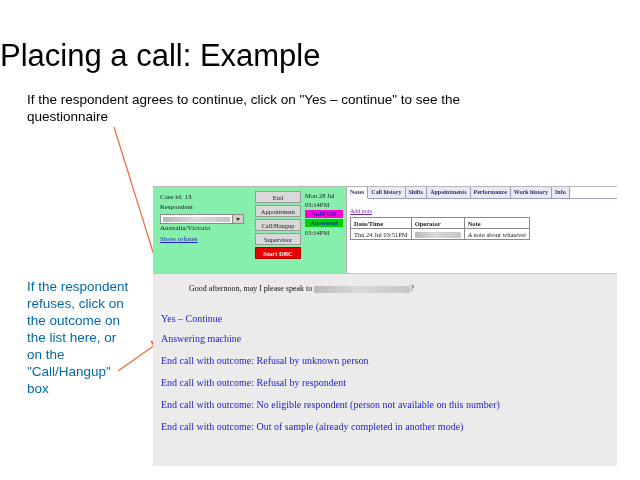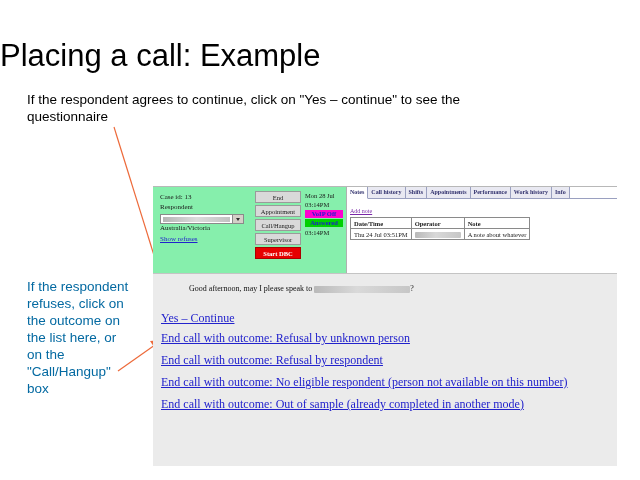--- a/index.html
+++ b/index.html
@@ -270,24 +270,23 @@
     margin-left: 28px;
   }
   .script-text .redact { width: 96px; height: 7px; }
   .outcome-list {
     position: absolute;
     left: 8px;
     top: 40px;
   }
   .outcome-link {
     display: block;
-    font-size: 12px;
+    font-size: 10px;
     line-height: 9px;
     color: #2222cc;
-    text-decoration: underline;
     margin-bottom: 11px;
     white-space: nowrap;
   }
   .outcome-link.spaced { margin-bottom: 13px; }
 </style>
 </head>
 <body>
 
 <div class="slide-title">Placing a call: Example</div>
 
@@ -369,19 +368,20 @@
 
   <div class="app-body">
     <div class="script-text">
       <span>Good afternoon, may I please speak to</span>
       <span class="redact"></span><span>?</span>
       <br>
     </div>
 
     <div class="outcome-list">
       <a class="outcome-link">Yes – Continue</a>
+      <a class="outcome-link spaced">Answering machine</a>
       <a class="outcome-link spaced">End call with outcome: Refusal by unknown person</a>
       <a class="outcome-link spaced">End call with outcome: Refusal by respondent</a>
       <a class="outcome-link spaced">End call with outcome: No eligible respondent (person not available on this number)</a>
       <a class="outcome-link">End call with outcome: Out of sample (already completed in another mode)</a>
     </div>
   </div>
 </div>
 
 </body></html>

